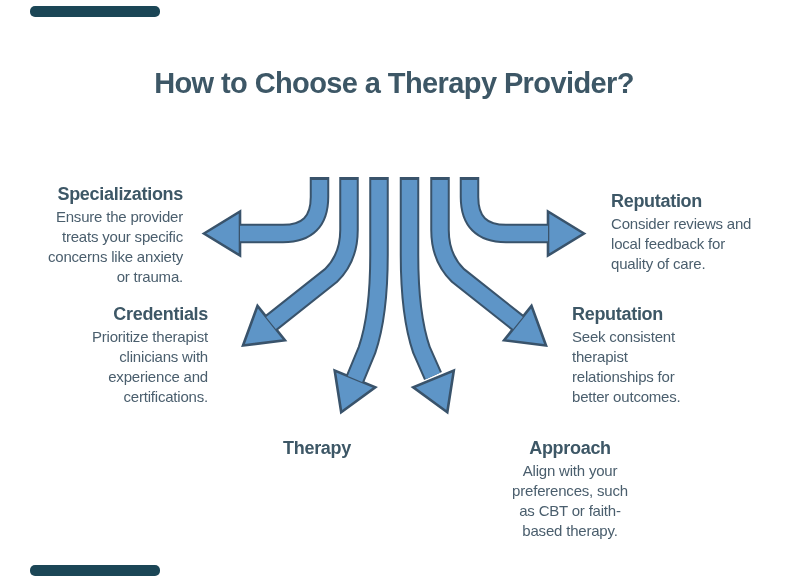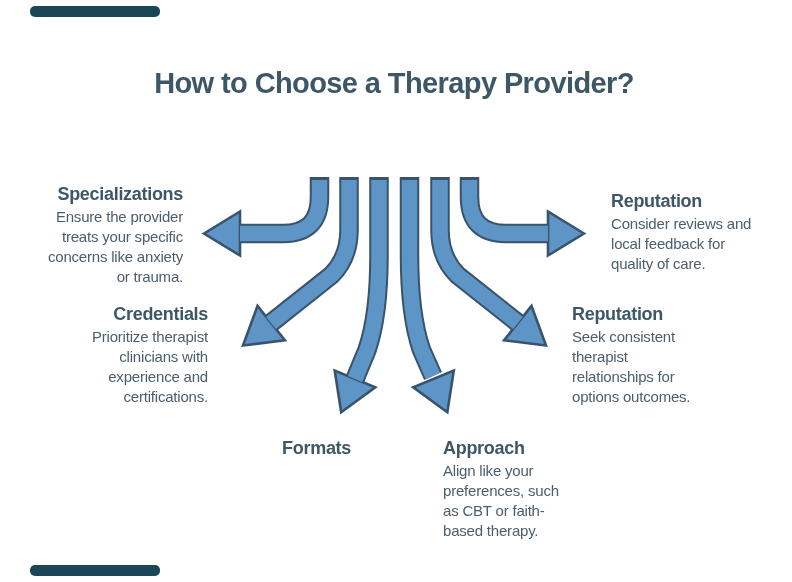--- a/index.html
+++ b/index.html
@@ -81,21 +81,21 @@
     color: var(--body-text, #4a5e6d);
   }
   .align-right { text-align: right; }
   .align-left  { text-align: left; }
 
   .sec-specializations { right: 609px; top: 184px; }
   .sec-reputation      { left: 611px; top: 191px; }
   .sec-credentials     { right: 584px; top: 304px; }
   .sec-continuity      { left: 572px; top: 304px; }
   .sec-formats         { right: 441px; top: 438px; }
-  .sec-approach        { left: 443px; top: 438px; }
+  .sec-approach        { left: 465px; top: 438px; text-align: center; }
 </style>
 </head>
 <body>
 
 <div class="canvas">
 
   <div class="accent-bar top"></div>
   <div class="accent-bar bottom"></div>
 
   <h1 class="page-title">How to Choose a Therapy Provider?</h1>
@@ -160,28 +160,28 @@
 clinicians with
 experience and
 certifications.</div>
   </div>
 
   <div class="section align-left sec-continuity">
     <h2>Reputation</h2>
     <div class="desc">Seek consistent
 therapist
 relationships for
-options outcomes.</div>
+better outcomes.</div>
   </div>
 
   <div class="section align-right sec-formats">
-    <h2>Formats</h2>
+    <h2>Therapy</h2>
   </div>
 
   <div class="section align-left sec-approach">
     <h2>Approach</h2>
-    <div class="desc">Align like your
+    <div class="desc">Align with your
 preferences, such
 as CBT or faith-
 based therapy.</div>
   </div>
 
 </div>
 
 </body></html>

